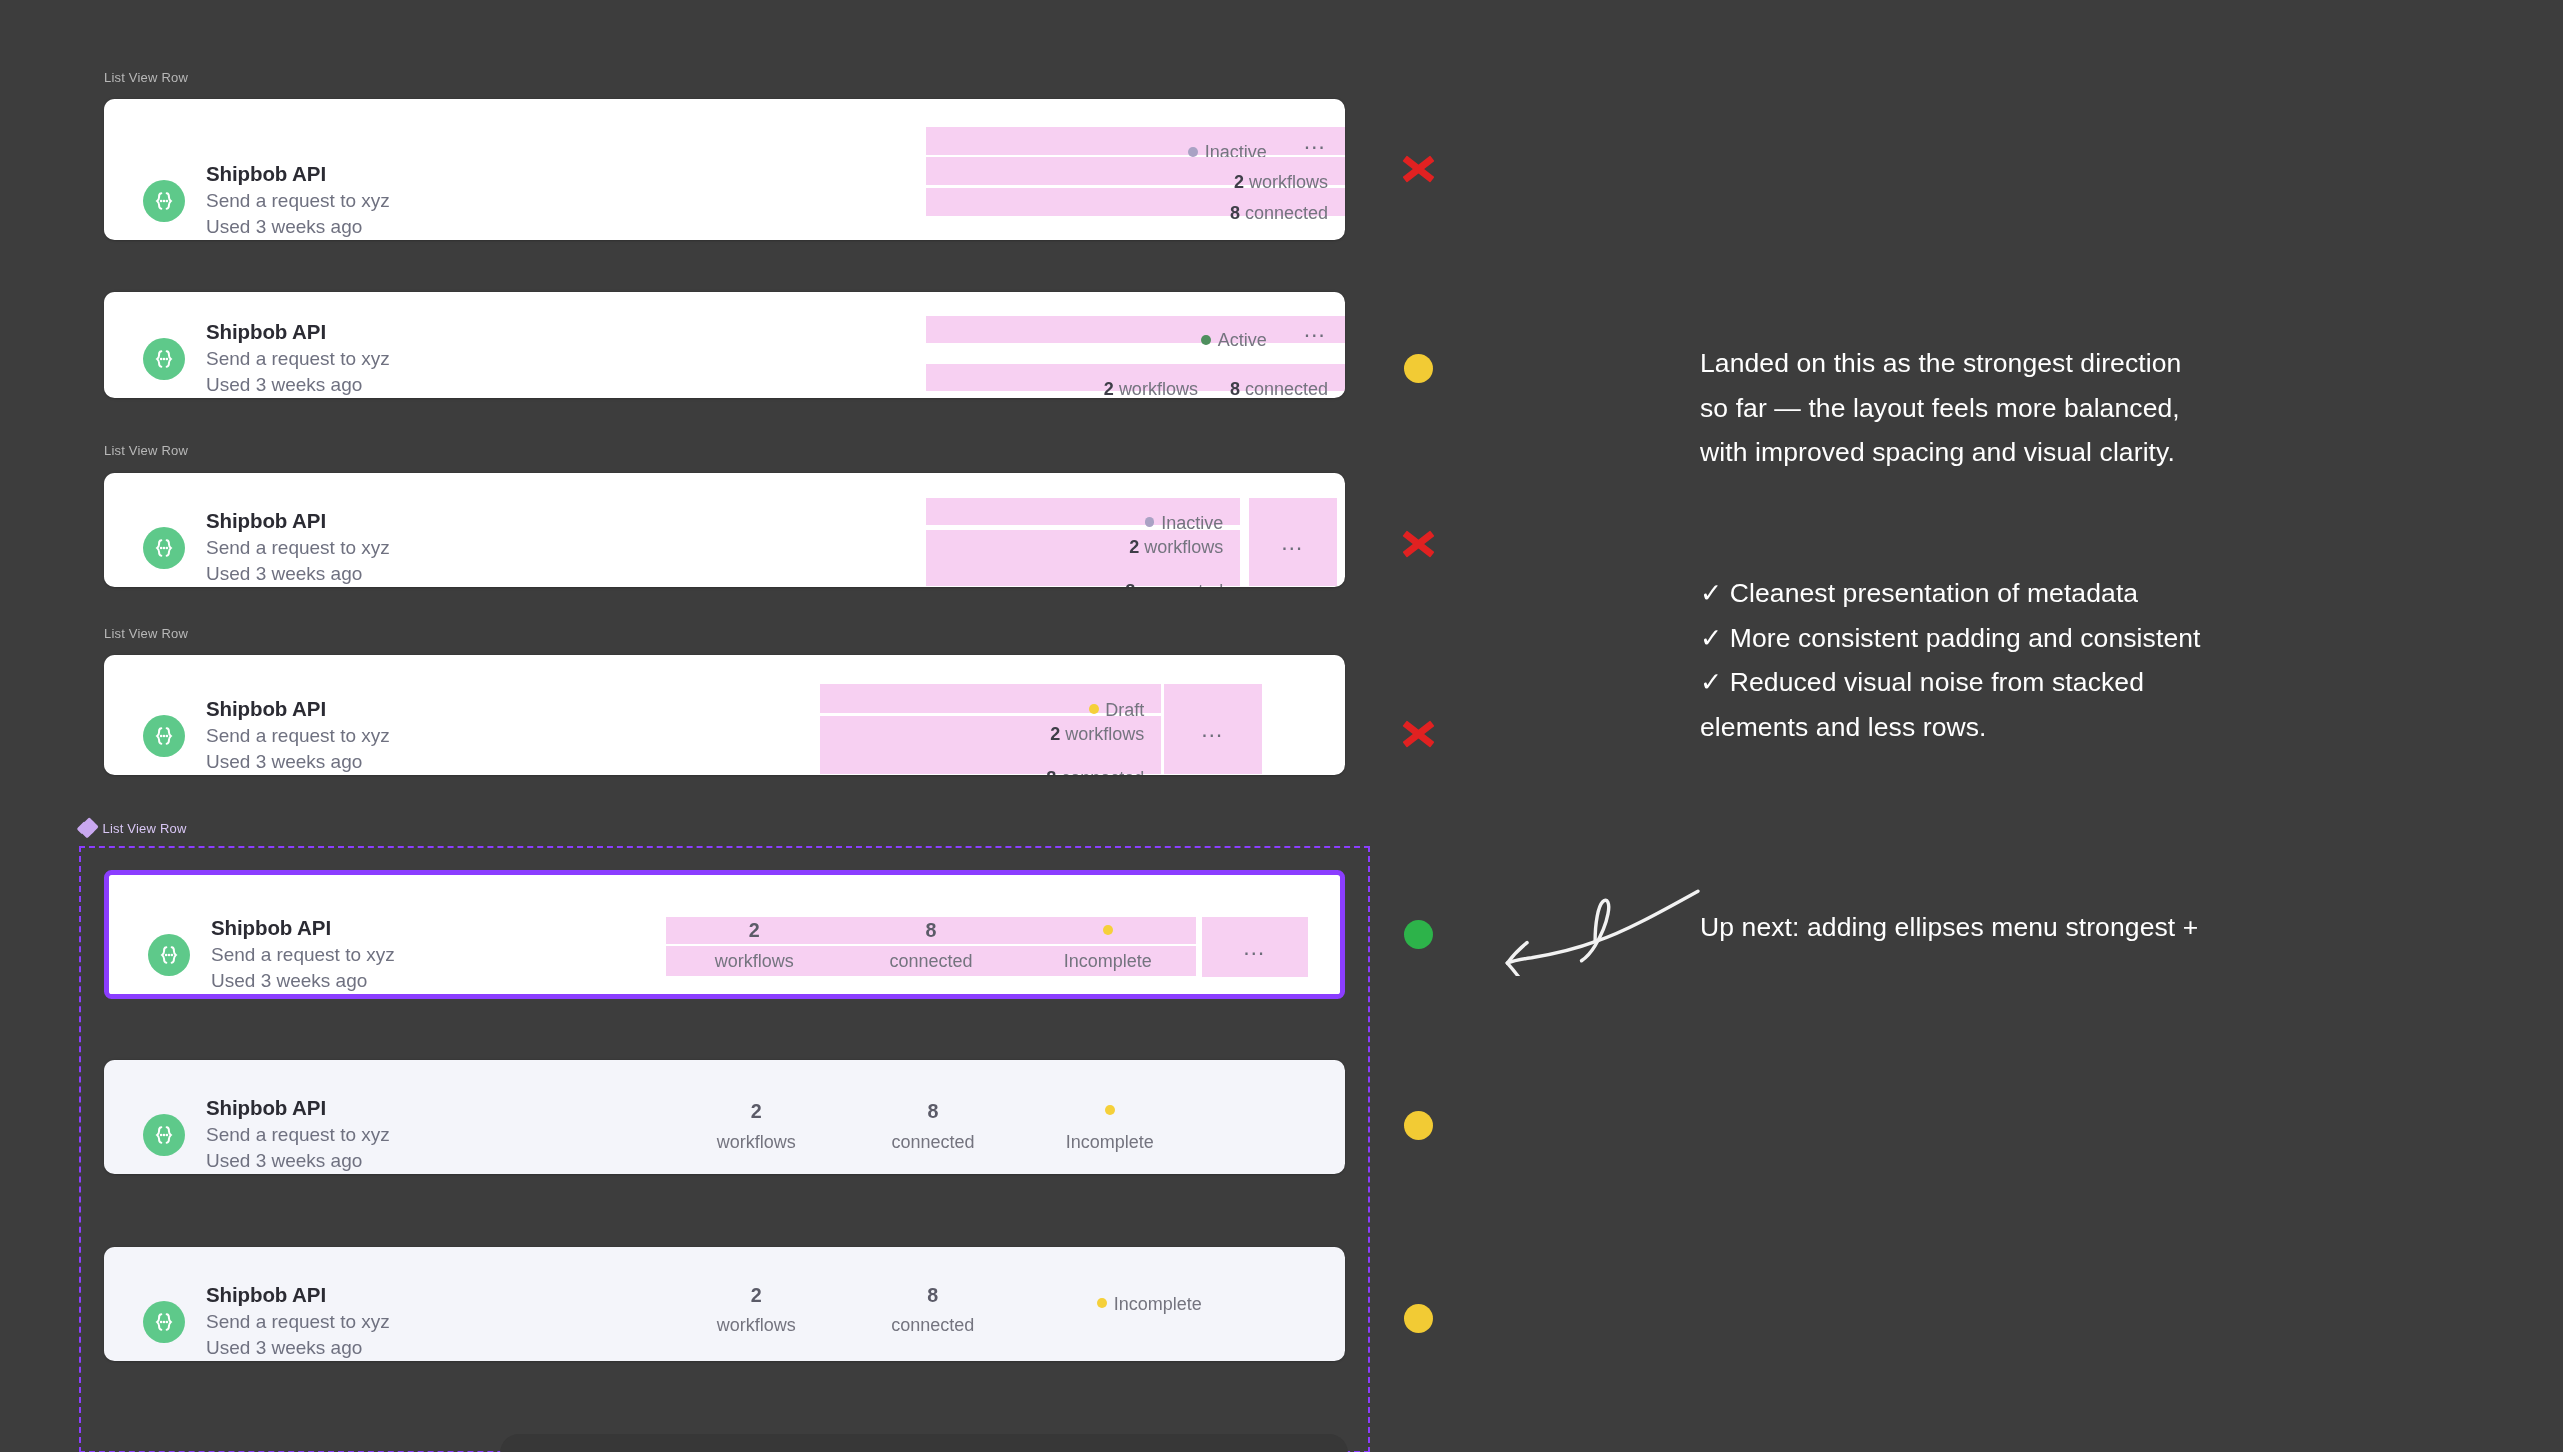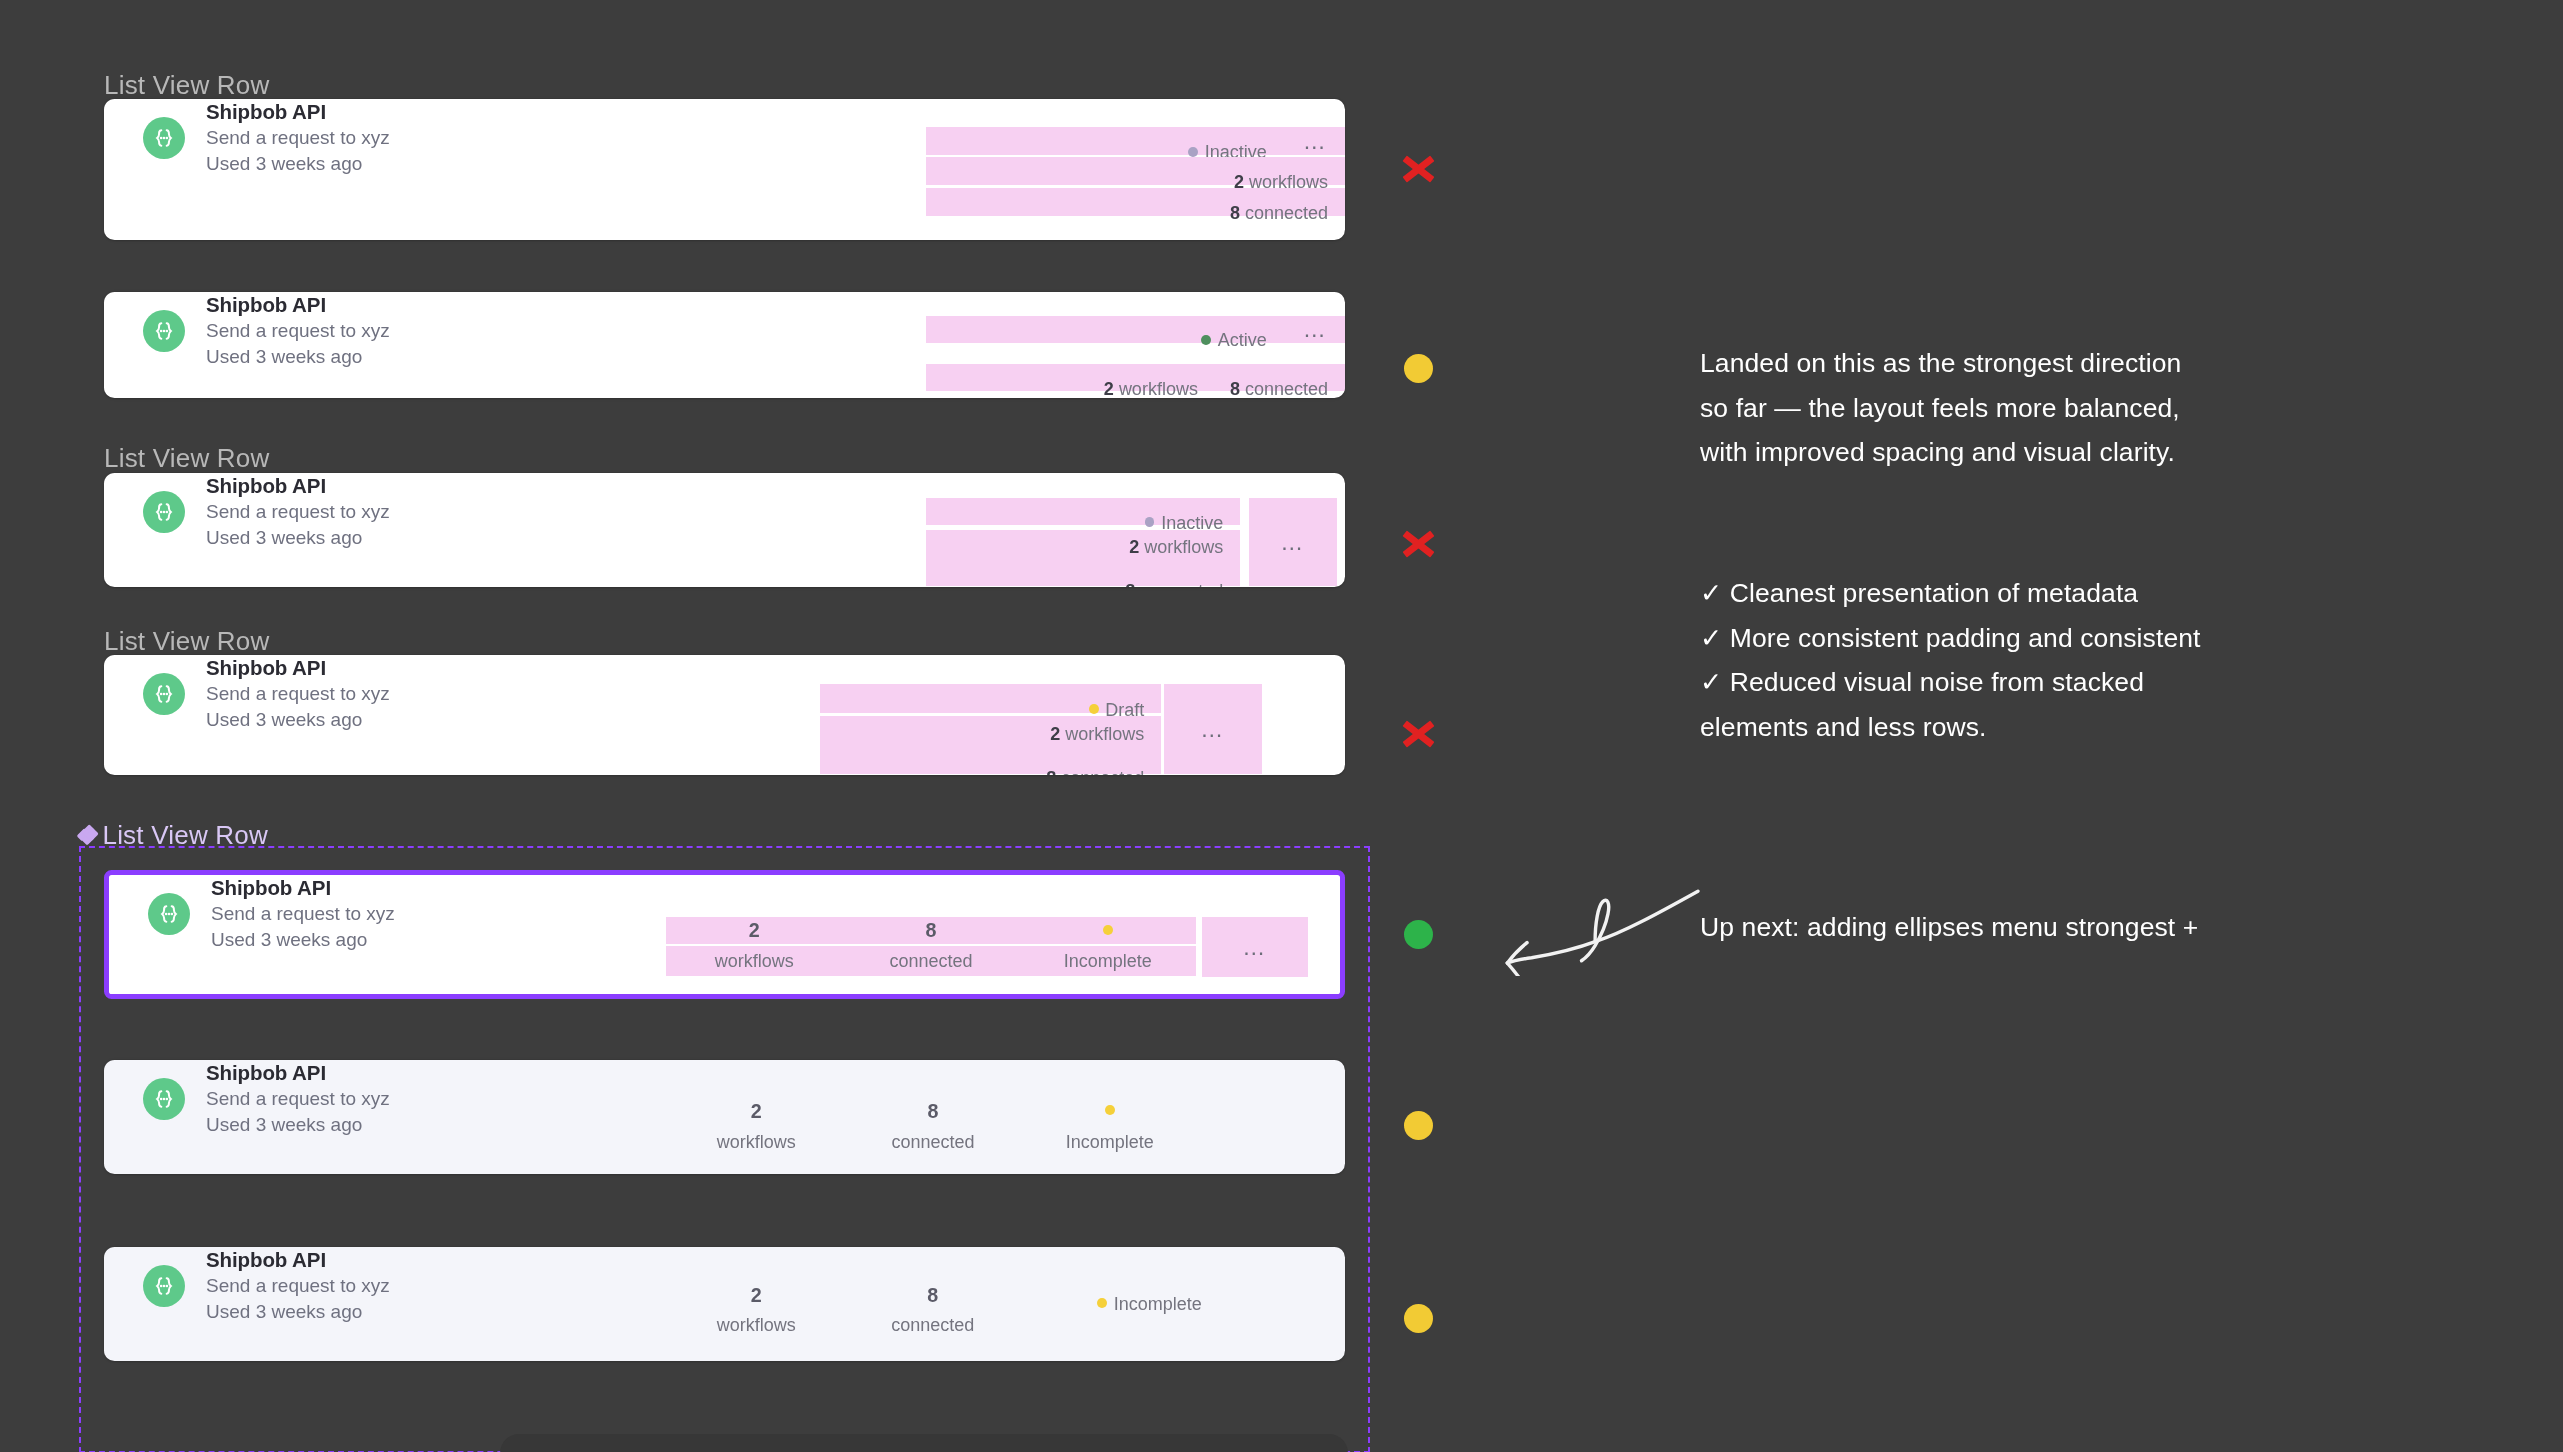--- a/index.html
+++ b/index.html
@@ -15,21 +15,21 @@
   #stage {
     position: relative;
     width: 2563px;
     height: 1453px;
     background: #3d3d3d;
   }
 
   
   .section-label {
     position: absolute;
-    font-size: 26px;
+    font-size: 13px;
     color: #b8b8b8;
     letter-spacing: 0.2px;
     white-space: nowrap;
     display: flex;
     align-items: center;
     gap: 6.8px;
     justify-content: flex-end;
   }
   .section-label.component { color: #d9c7f5; }
   .diamond-icon {
@@ -62,21 +62,21 @@
   .card.selected {
     border: 5.3px solid #8b3dff;
     border-radius: 7.6px;
     box-shadow: none;
   }
 
   .row-inner {
     position: absolute;
     inset: 0;
     display: flex;
-    align-items: flex-start;
+    align-items: flex-end;
   }
 
   
   .identity {
     display: flex;
     align-items: center;
     gap: 21px;
     padding-left: 39px;
     flex: 0 0 auto;
   }

